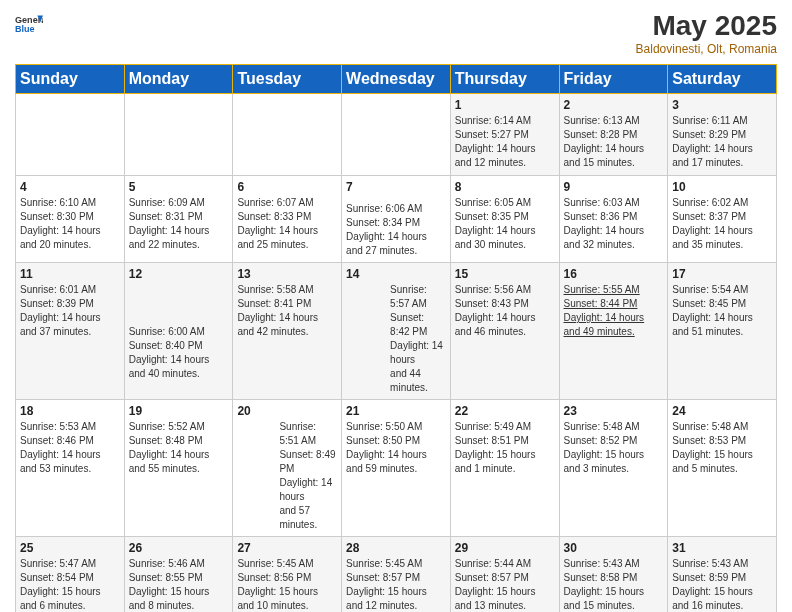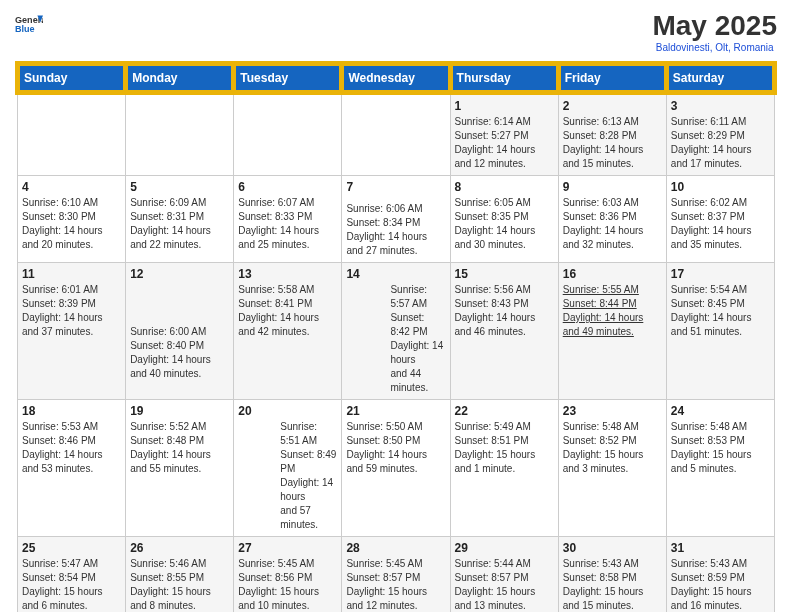--- a/index.html
+++ b/index.html
@@ -31,37 +31,37 @@
     }
     .title-block {
       text-align: right;
     }
     .main-title {
       font-size: 28px;
       font-weight: bold;
       color: #333;
     }
     .subtitle {
-      font-size: 10px;
-      color: #1d4ed8;
+      font-size: 12px;
+      color: #a16207;
       text-align: center;
     }
     table {
       width: 100%;
       border-collapse: collapse;
       font-size: 11px;
     }
     thead tr th {
       background-color: #1565c0;
       color: #fff;
       padding: 5px 4px;
       text-align: left;
-      font-size: 12px;
+      font-size: 16px;
       font-weight: bold;
-      border: 5px solid #eab308;
+      border: 1px solid #eab308;
     }
     tbody tr td {
       border: 1px solid #ccc;
       padding: 4px;
       vertical-align: top;
       width: calc(100% / 7);
       height: 82px;
       background: #fff;
     }
     tbody tr:nth-child(odd) td {

